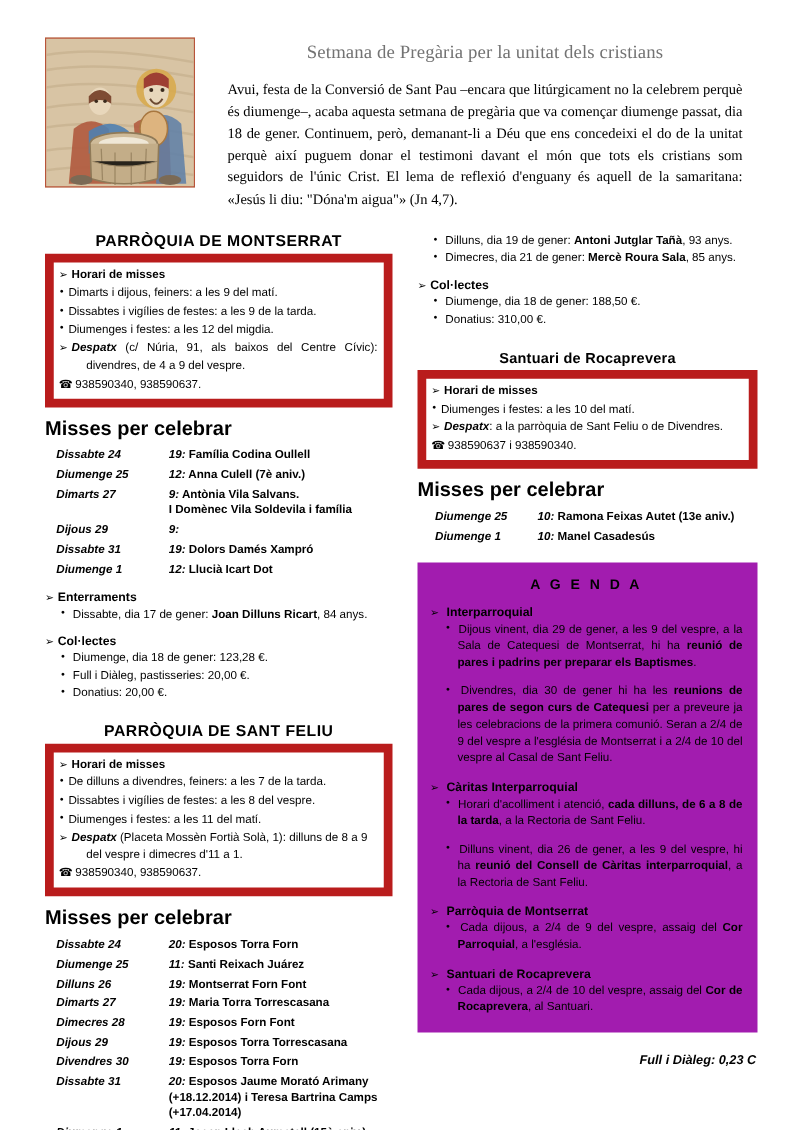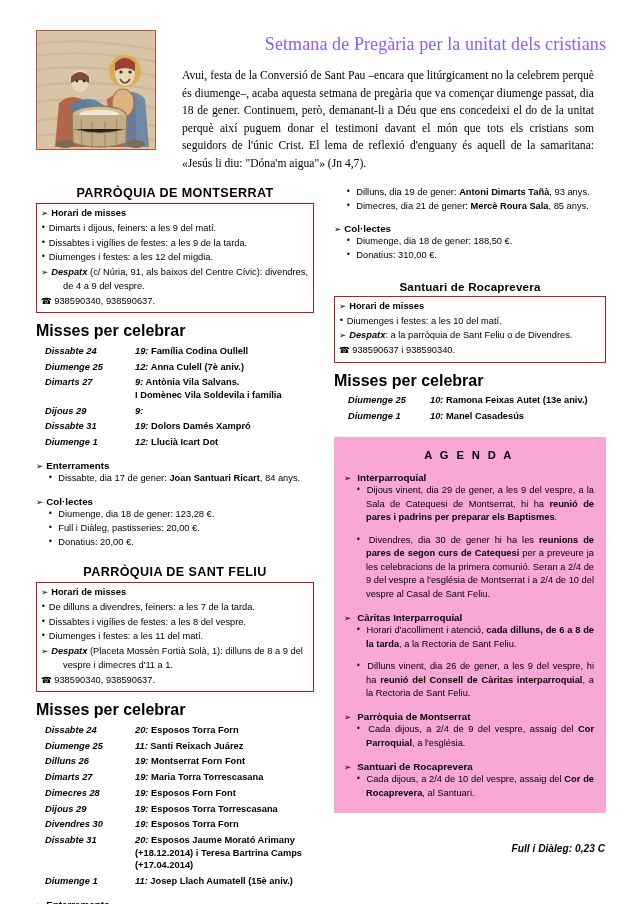--- a/index.html
+++ b/index.html
@@ -35,26 +35,26 @@
     border: 1.5px solid #b8543a;
     position: relative;
     overflow: hidden;
     background: #d9c6a8;
   }
   .illus svg { display: block; width: 100%; height: 100%; }
 
   .header-text { flex: 1 1 auto; padding-top: 4px; }
   .doc-title {
     font-family: "Liberation Serif", serif;
-    font-size: 18px;
-    text-align: right;
+    font-size: 15px;
+    text-align: center;
     letter-spacing: 0.1px;
     margin: 0 0 12px 0;
     font-weight: normal;
-    color: #8b5cf6;
+    color: #737373;
   }
   .lead {
     font-family: "Liberation Serif", serif;
     font-size: 11.6px;
     line-height: 1.52;
     text-align: justify;
     margin: 12px;
     color: #000;
   }
 
@@ -85,21 +85,21 @@
   }
   .subhead {
     text-align: left;
     font-size: 16px;
     font-weight: bold;
     margin: 9px 0 3px 0;
   }
 
   
   .box {
-    border: 1px solid #b91c1c;
+    border: 7px solid #b91c1c;
     padding: 3px 5px 3px 4px;
     font-size: 9.3px;
     line-height: 1.48;
   }
   .box .arrow-line { font-weight: bold; }
   .arrow {
     font-family: "DejaVu Sans", sans-serif;
     font-size: 8.6px;
     margin-right: 3px;
   }
@@ -159,21 +159,21 @@
   ul.items li {
     padding-left: 21px;
     text-indent: -9px;
     margin-bottom: 0.5px;
   }
   ul.items li.just { text-align: justify; }
   ul.items li b { font-weight: bold; }
 
   
   .agenda {
-    background: #f9a8d4;
+    background: #a21caf;
     padding: 12px 12px 13px 10px;
     margin-top: 13px;
   }
   .agenda-title {
     text-align: center;
     font-size: 11.2px;
     font-weight: bold;
     letter-spacing: 2.4px;
     margin: 0 0 11px 0;
   }
@@ -310,21 +310,21 @@
               <td class="day">Diumenge 1</td>
               <td class="det"><span class="hour">12:</span> Llucià Icart Dot</td>
             </tr>
           </tbody>
       </table>
 
       <div class="h-arrow">
         <span class="arrow">➢</span><span>Enterraments</span>
       </div>
       <ul class="items">
-          <li class="just"><span class="bullet">• </span>Dissabte, dia 17 de gener: <b>Joan Santuari Ricart</b>, 84 anys.</li>
+          <li class="just"><span class="bullet">• </span>Dissabte, dia 17 de gener: <b>Joan Dilluns Ricart</b>, 84 anys.</li>
         </ul>
 
       <div class="h-arrow">
         <span class="arrow">➢</span><span>Col·lectes</span>
       </div>
       <ul class="items">
           <li><span class="bullet">• </span>Diumenge, dia 18 de gener: 123,28 €.</li>
           <li><span class="bullet">• </span>Full i Diàleg, pastisseries: 20,00 €.</li>
           <li><span class="bullet">• </span>Donatius: 20,00 €.</li>
         </ul>
@@ -393,21 +393,21 @@
       </div>
       <ul class="items">
           <li class="just"><span class="bullet">• </span>Dijous, dia 15 de gener: <b>Jordi Subirachs Jolis</b>, 59 anys.</li>
         </ul>
     </div>
   </div>
 
   <div class="col-right">
 
     <ul class="items">
-        <li class="just"><span class="bullet">• </span>Dilluns, dia 19 de gener: <b>Antoni Dimarts Tañà</b>, 93 anys.</li>
+        <li class="just"><span class="bullet">• </span>Dilluns, dia 19 de gener: <b>Antoni Jutglar Tañà</b>, 93 anys.</li>
         <li class="just"><span class="bullet">• </span>Dimecres, dia 21 de gener: <b>Mercè Roura Sala</b>, 85 anys.</li>
       </ul>
 
     <div class="h-arrow">
       <span class="arrow">➢</span><span>Col·lectes</span>
     </div>
     <ul class="items">
         <li><span class="bullet">• </span>Diumenge, dia 18 de gener: 188,50 €.</li>
         <li><span class="bullet">• </span>Donatius: 310,00 €.</li>
       </ul>

